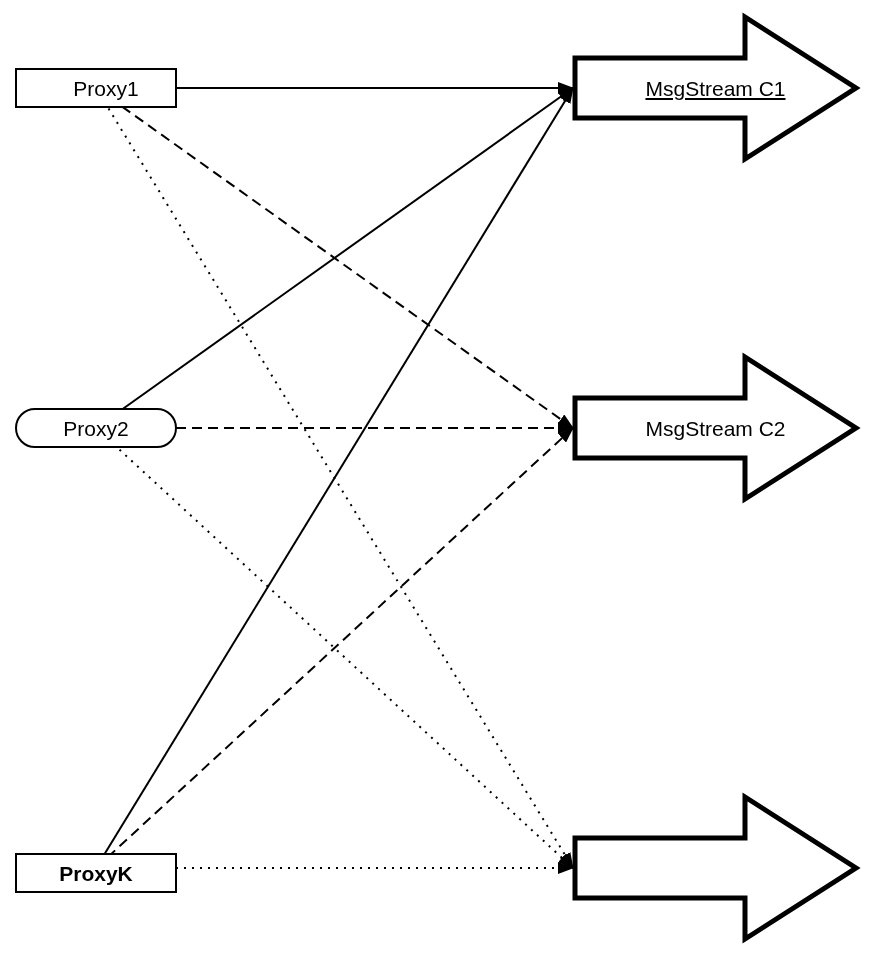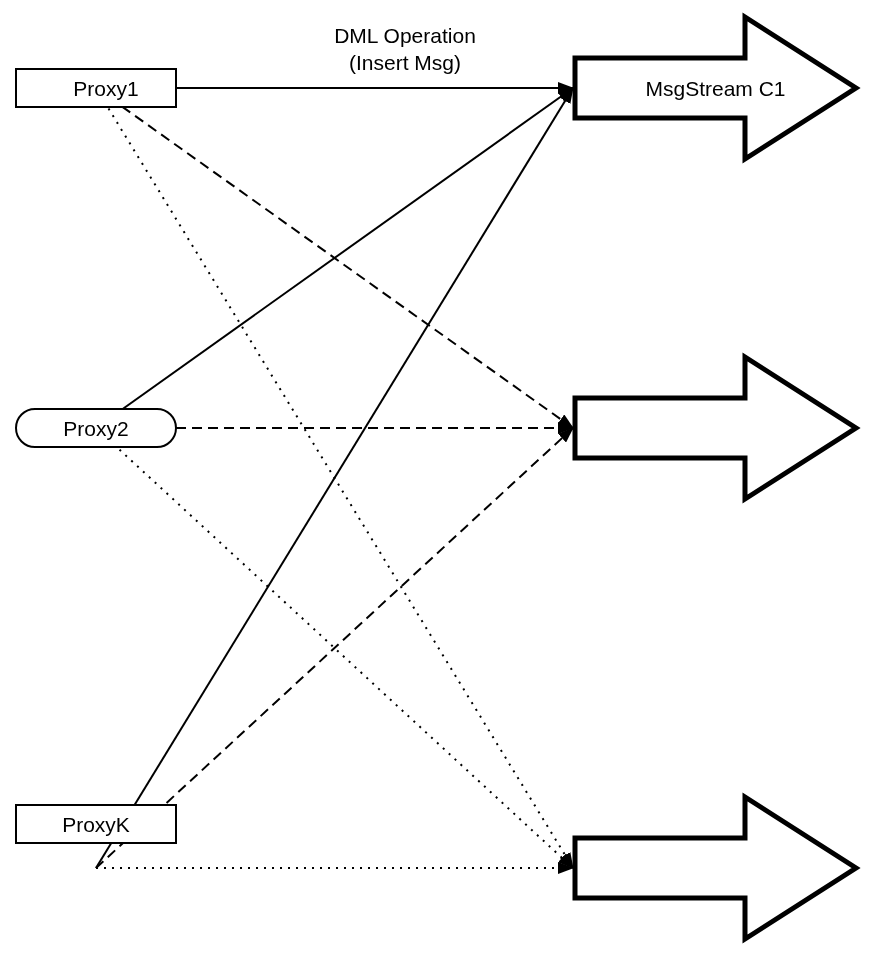--- a/index.html
+++ b/index.html
@@ -66,22 +66,22 @@
     position: absolute;
     left: 255px;
     top: 22px;
     width: 300px;
     text-align: center;
     font-size: 21px;
     line-height: 27px;
   }
   .proxy1 { top: 68px; padding-left: 20px; }
   .proxy2 { top: 408px; border-radius: 20px; }
-  .proxyk { top: 804px; }
-  .stream-label-c1 { top: 68px; }
+  .proxyk { top: 853px; font-weight: bold; }
+  .stream-label-c1 { top: 68px; text-decoration: underline; }
   .stream-label-c2 { top: 408px; }
   .stream-label-cn { top: 848px; }
 </style>
 </head>
 <body>
 
 <div class="canvas">
 
   <svg class="svg-layer" viewBox="0 0 875 956" xmlns="http://www.w3.org/2000/svg">
     <defs>
@@ -100,32 +100,31 @@
 
     <line class="connector dotted" x1="96" y1="88" x2="573" y2="868" marker-end="url(#arrowhead)"></line>
     <line class="connector dotted" x1="96" y1="428" x2="573" y2="868" marker-end="url(#arrowhead)"></line>
     <line class="connector dotted" x1="96" y1="868" x2="573" y2="868" marker-end="url(#arrowhead)"></line>
 
     <polygon class="stream-shape" points="575,58 745,58 745,17 856,88 745,159 745,118 575,118"></polygon>
     <polygon class="stream-shape" points="575,398 745,398 745,357 856,428 745,499 745,458 575,458"></polygon>
     <polygon class="stream-shape" points="575,838 745,838 745,797 856,868 745,939 745,898 575,898"></polygon>
   </svg>
 
-  <div class="diagram-title">
-    <div>DML Operation</div>
-    <div>(Insert Msg)</div>
-  </div>
 
   <div class="proxy-box proxy1">
     <span>Proxy1</span>
   </div>
   <div class="proxy-box proxy2">
     <span>Proxy2</span>
   </div>
   <div class="proxy-box proxyk">
     <span>ProxyK</span>
   </div>
 
   <div class="stream-label stream-label-c1">
     <span>MsgStream C1</span>
   </div>
+  <div class="stream-label stream-label-c2">
+    <span>MsgStream C2</span>
+  </div>
 
 </div>
 
 </body></html>

